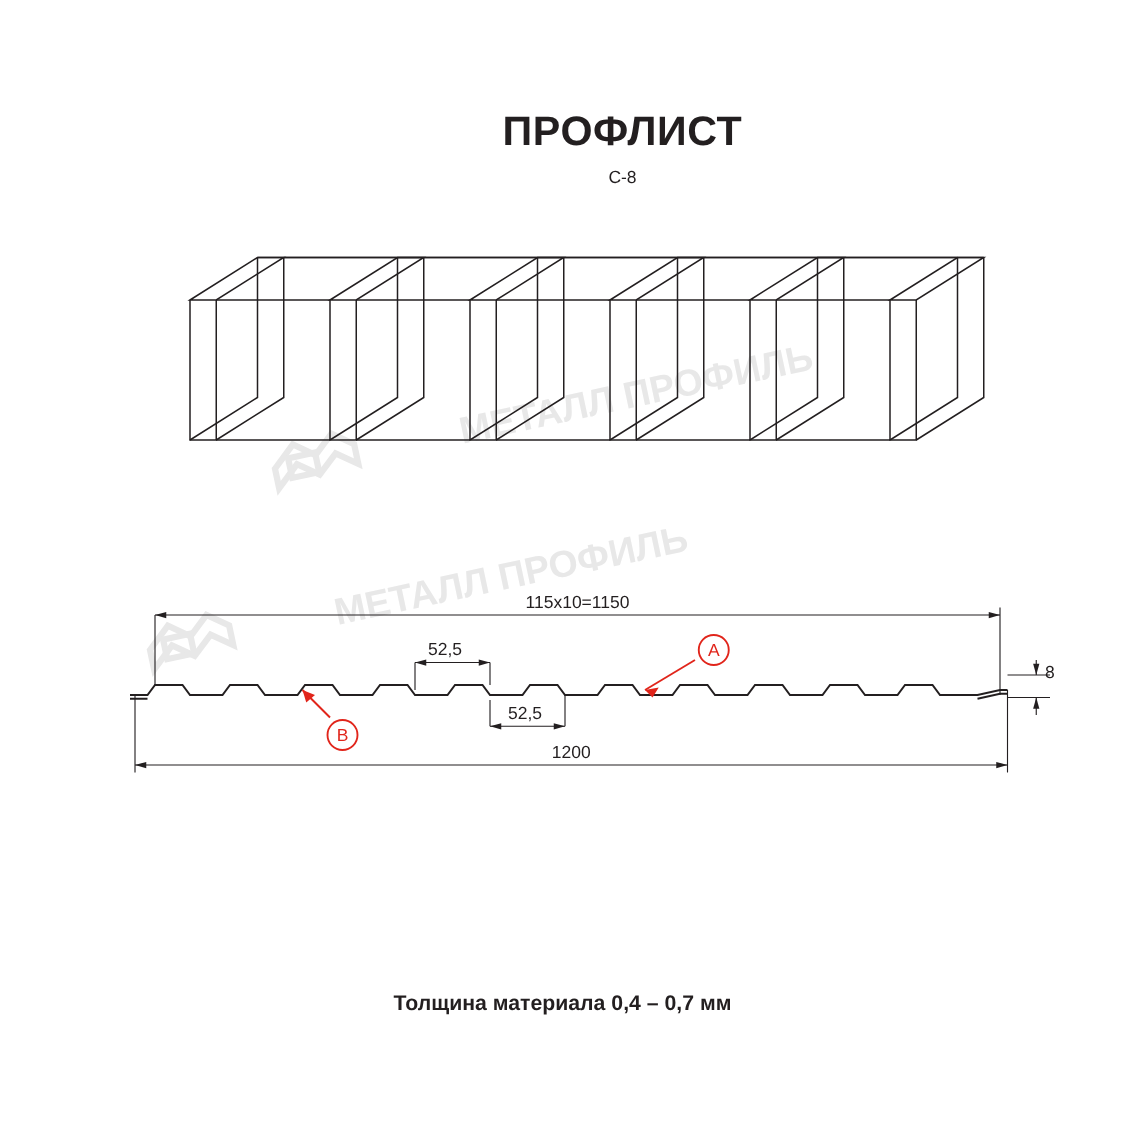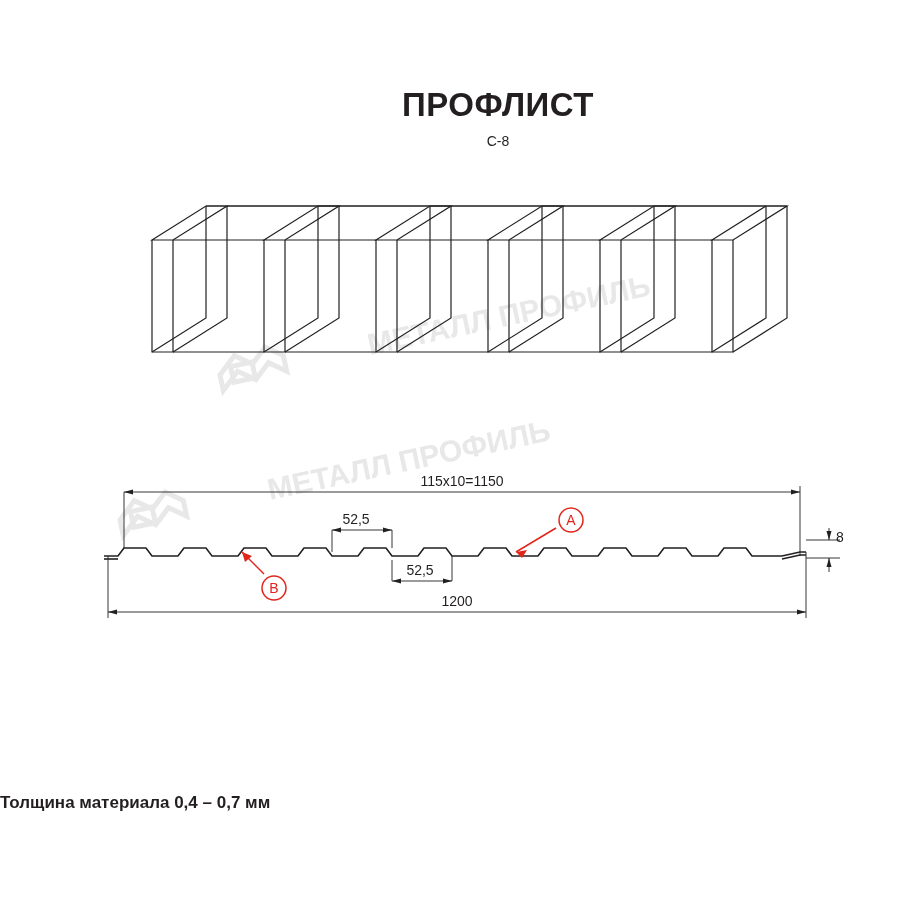--- a/index.html
+++ b/index.html
@@ -41,21 +41,21 @@
     margin-top: 10px;
     font-size: 14px;
     color: #231f20;
   }
 
   .footer-note {
     position: absolute;
     top: 793px;
     left: 0;
     width: 900px;
-    text-align: left;
+    text-align: center;
     font-size: 17px;
     font-weight: bold;
     color: #231f20;
   }
 
   
   .svg-layer {
     position: absolute;
     top: 0;
     left: 0;

